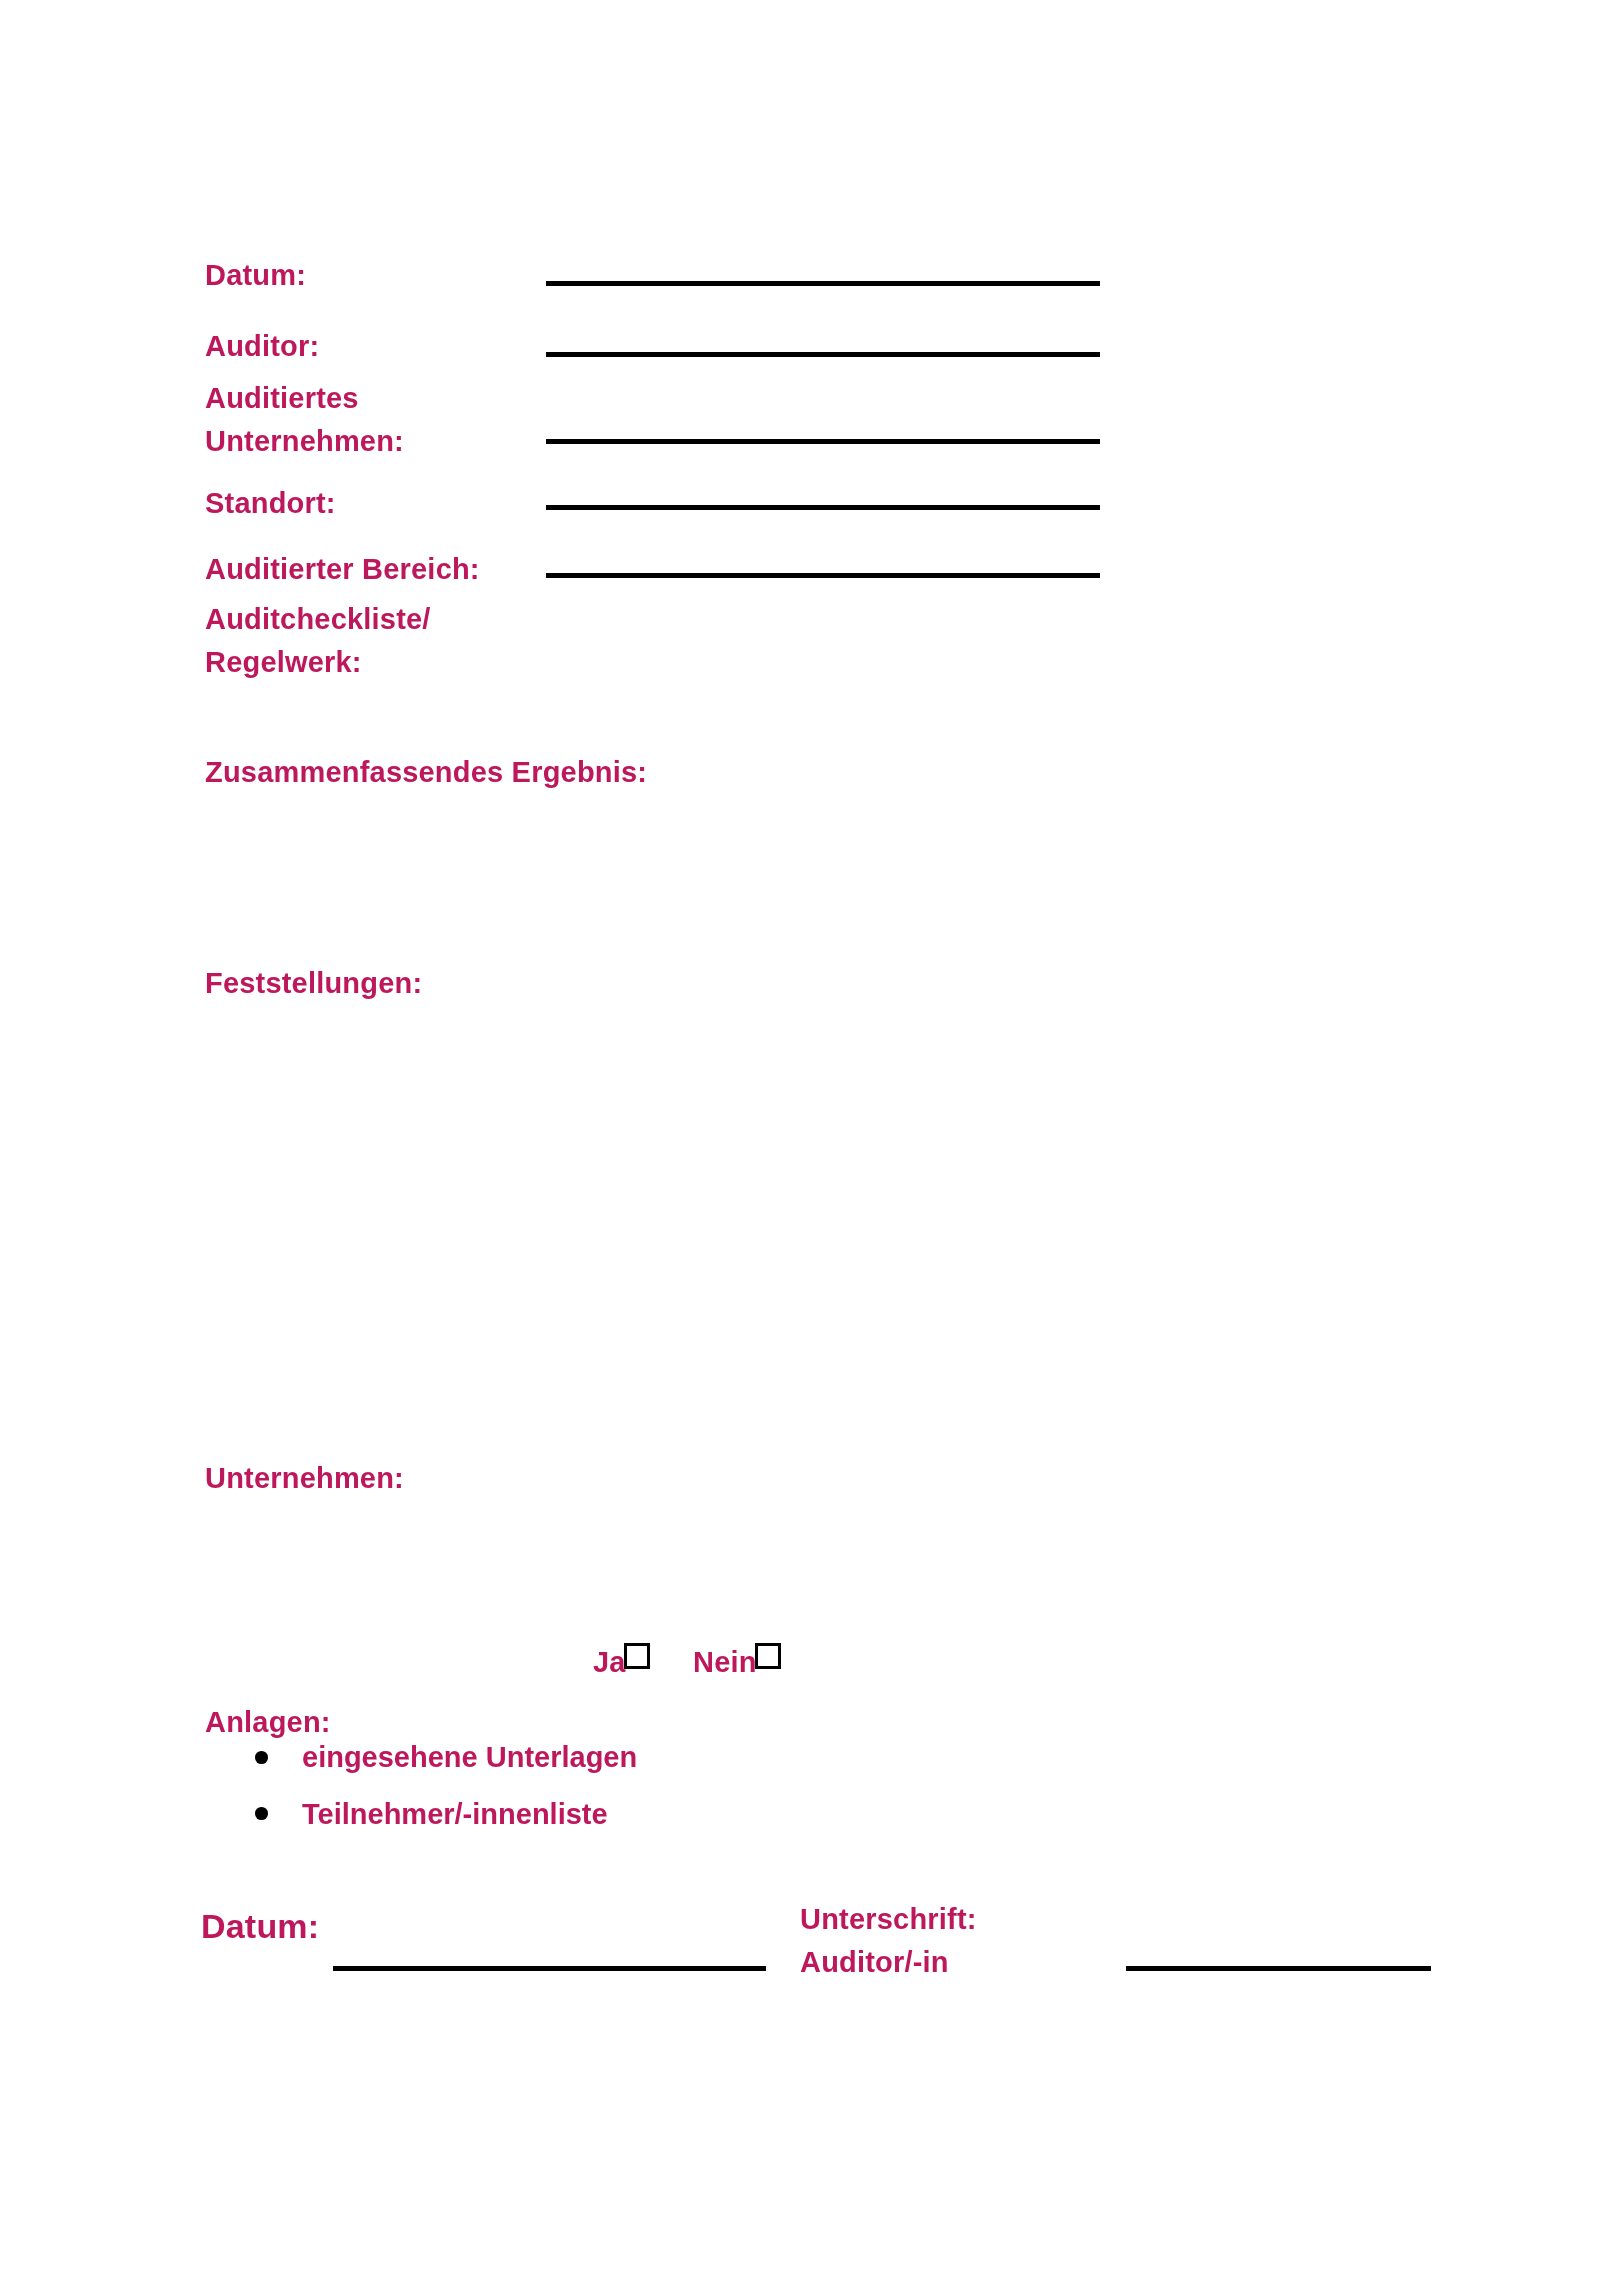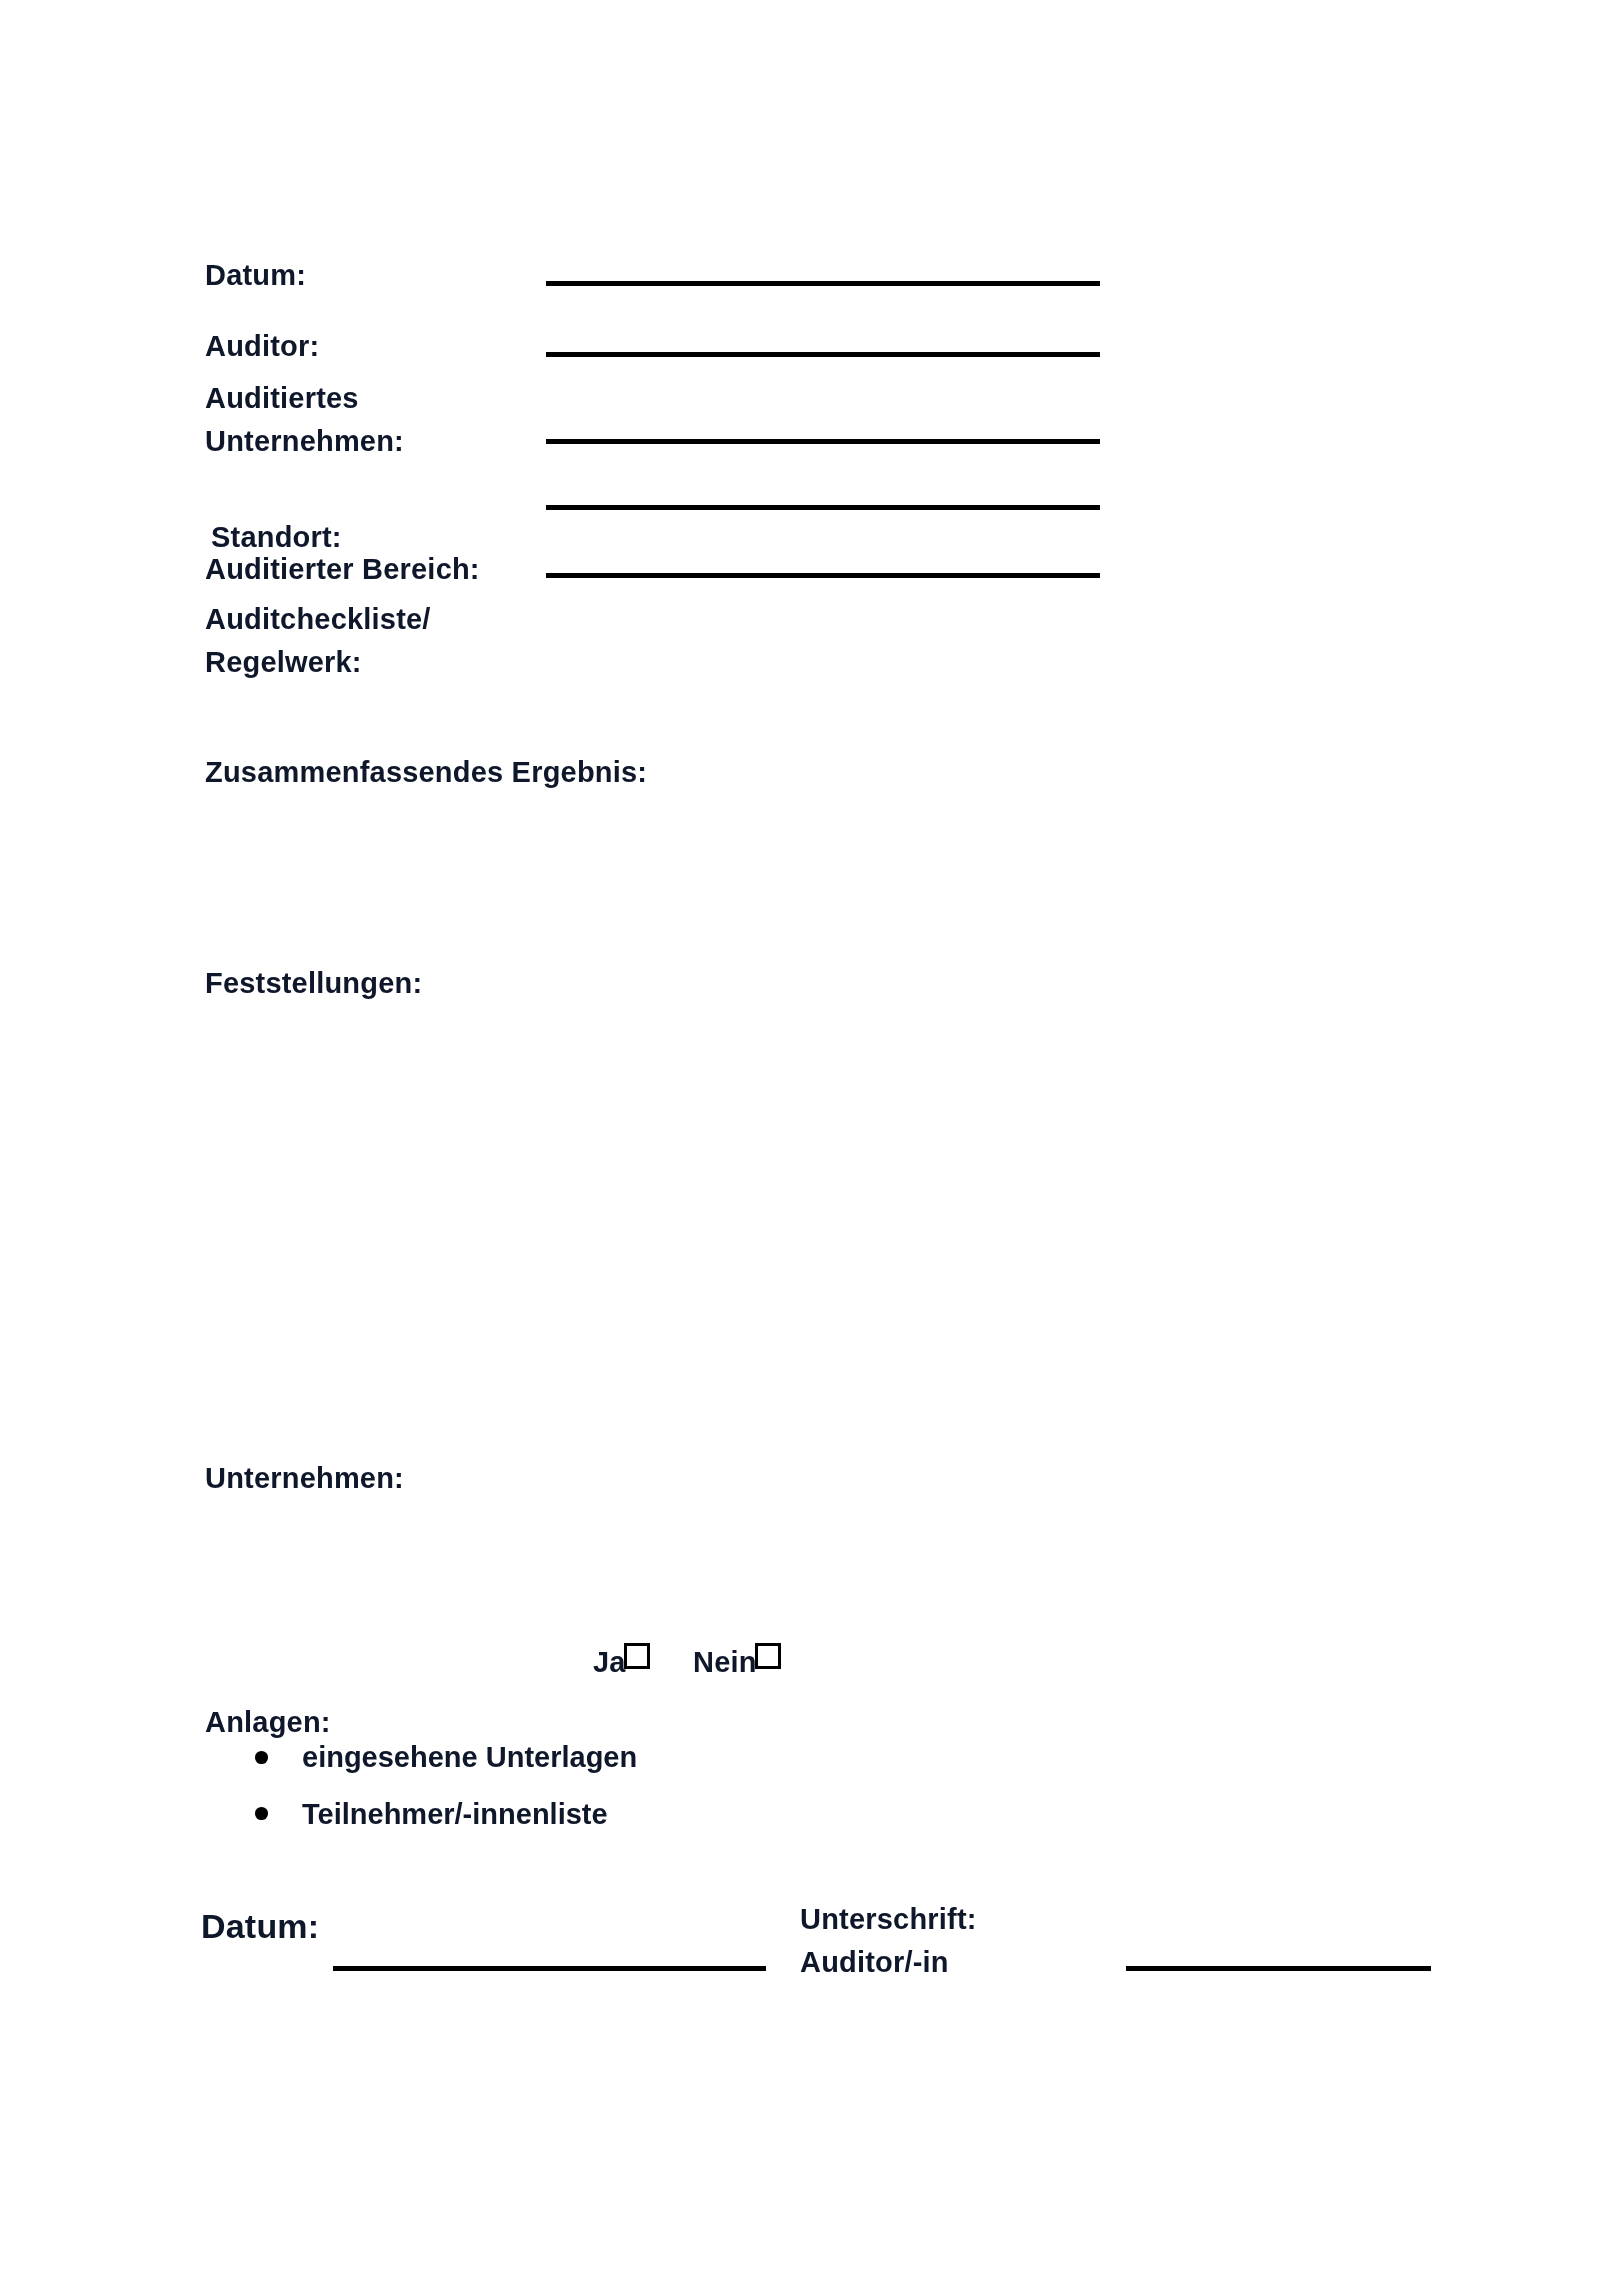--- a/index.html
+++ b/index.html
@@ -1,21 +1,21 @@
 <!DOCTYPE html>
 <html><head>
 <meta charset="utf-8">
 <style>
   html,body{margin:0;padding:0;background:#ffffff;}
   .page{
     position:relative;
     width:1621px;
     height:2293px;
     background:#ffffff;
-    color:#0f172a;
+    color:#be185d;
     font-family:"Liberation Sans", sans-serif;
     overflow:hidden;
   }
   .lbl{
     position:absolute;
     font-weight:700;
     font-size:29px;
     line-height:43px;
     white-space:pre-line;
     letter-spacing:0.2px;
@@ -52,21 +52,21 @@
 </style>
 </head>
 <body>
 
 <div class="page">
 
   <div class="lbl" style="left:205px; top:254px;">Datum:</div>
   <div class="lbl" style="left:205px; top:325px;">Auditor:</div>
   <div class="lbl" style="left:205px; top:377px; width:323px;">Auditiertes
 Unternehmen:</div>
-  <div class="lbl" style="left:211px; top:482px;margin-top:34px;">Standort:</div>
+  <div class="lbl" style="left:205px; top:482px;">Standort:</div>
   <div class="lbl" style="left:205px; top:548px;">Auditierter Bereich:</div>
   <div class="lbl" style="left:205px; top:598px; width:323px;">Auditcheckliste/
 Regelwerk:</div>
 
   <div class="fill" style="left:546px; top:281px; width:554px;"></div>
   <div class="fill" style="left:546px; top:352px; width:554px;"></div>
   <div class="fill" style="left:546px; top:439px; width:554px;"></div>
   <div class="fill" style="left:546px; top:505px; width:554px;"></div>
   <div class="fill" style="left:546px; top:573px; width:554px;"></div>
 

